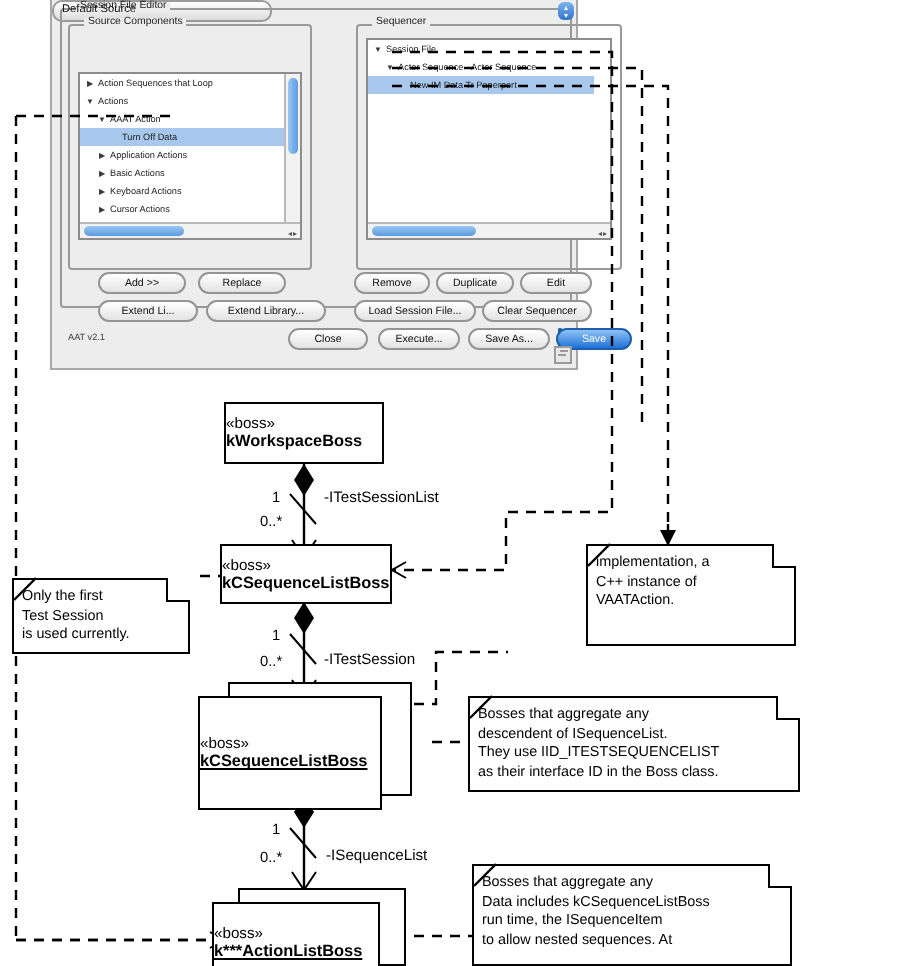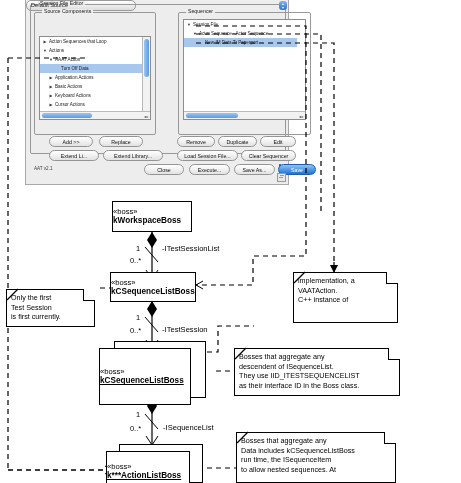--- a/index.html
+++ b/index.html
@@ -264,30 +264,30 @@
 <div class="mult" style="left:130px;top:326px">0..*</div>
 <div class="rolelbl" style="left:162px;top:325px">-ITestSession</div>
 
 <div class="mult" style="left:136px;top:410px">1</div>
 <div class="mult" style="left:130px;top:424px">0..*</div>
 <div class="rolelbl" style="left:163px;top:423px">-ISequenceList</div>
 
 <div class="note" id="note0" style="left:6px;top:289px;width:89px;height:38px">
     <div>Only the first</div>
     <div>Test Session</div>
-    <div>is first currently.</div>
+    <div>is used currently.</div>
     <div class="fold" style="position: absolute; right: -1px; top: -1px; width: 11px; height: 11px; background: rgb(255, 255, 255); border-left: 1.2px solid rgb(0, 0, 0); border-bottom: 1.2px solid rgb(0, 0, 0);"></div>
     <svg width="12" height="12" style="position: absolute; right: -1px; top: -1px; overflow: visible;">
       <line x1="0" y1="11" x2="11" y2="0" stroke="#000" stroke-width="1.2"></line>
     </svg>
   </div>
 <div class="note" id="note1" style="left:293px;top:272px;width:105px;height:51px">
     <div>implementation, a</div>
+    <div>C++ instance of</div>
     <div>VAATAction.</div>
-    <div>C++ instance of</div>
     <div class="fold" style="position: absolute; right: -1px; top: -1px; width: 11px; height: 11px; background: rgb(255, 255, 255); border-left: 1.2px solid rgb(0, 0, 0); border-bottom: 1.2px solid rgb(0, 0, 0);"></div>
     <svg width="12" height="12" style="position: absolute; right: -1px; top: -1px; overflow: visible;">
       <line x1="0" y1="11" x2="11" y2="0" stroke="#000" stroke-width="1.2"></line>
     </svg>
   </div>
 <div class="note" id="note2" style="left:234px;top:348px;width:166px;height:48px">
     <div>Bosses that aggregate any</div>
     <div>descendent of ISequenceList.</div>
     <div>They use IID_ITESTSEQUENCELIST</div>
     <div>as their interface ID in the Boss class.</div>

